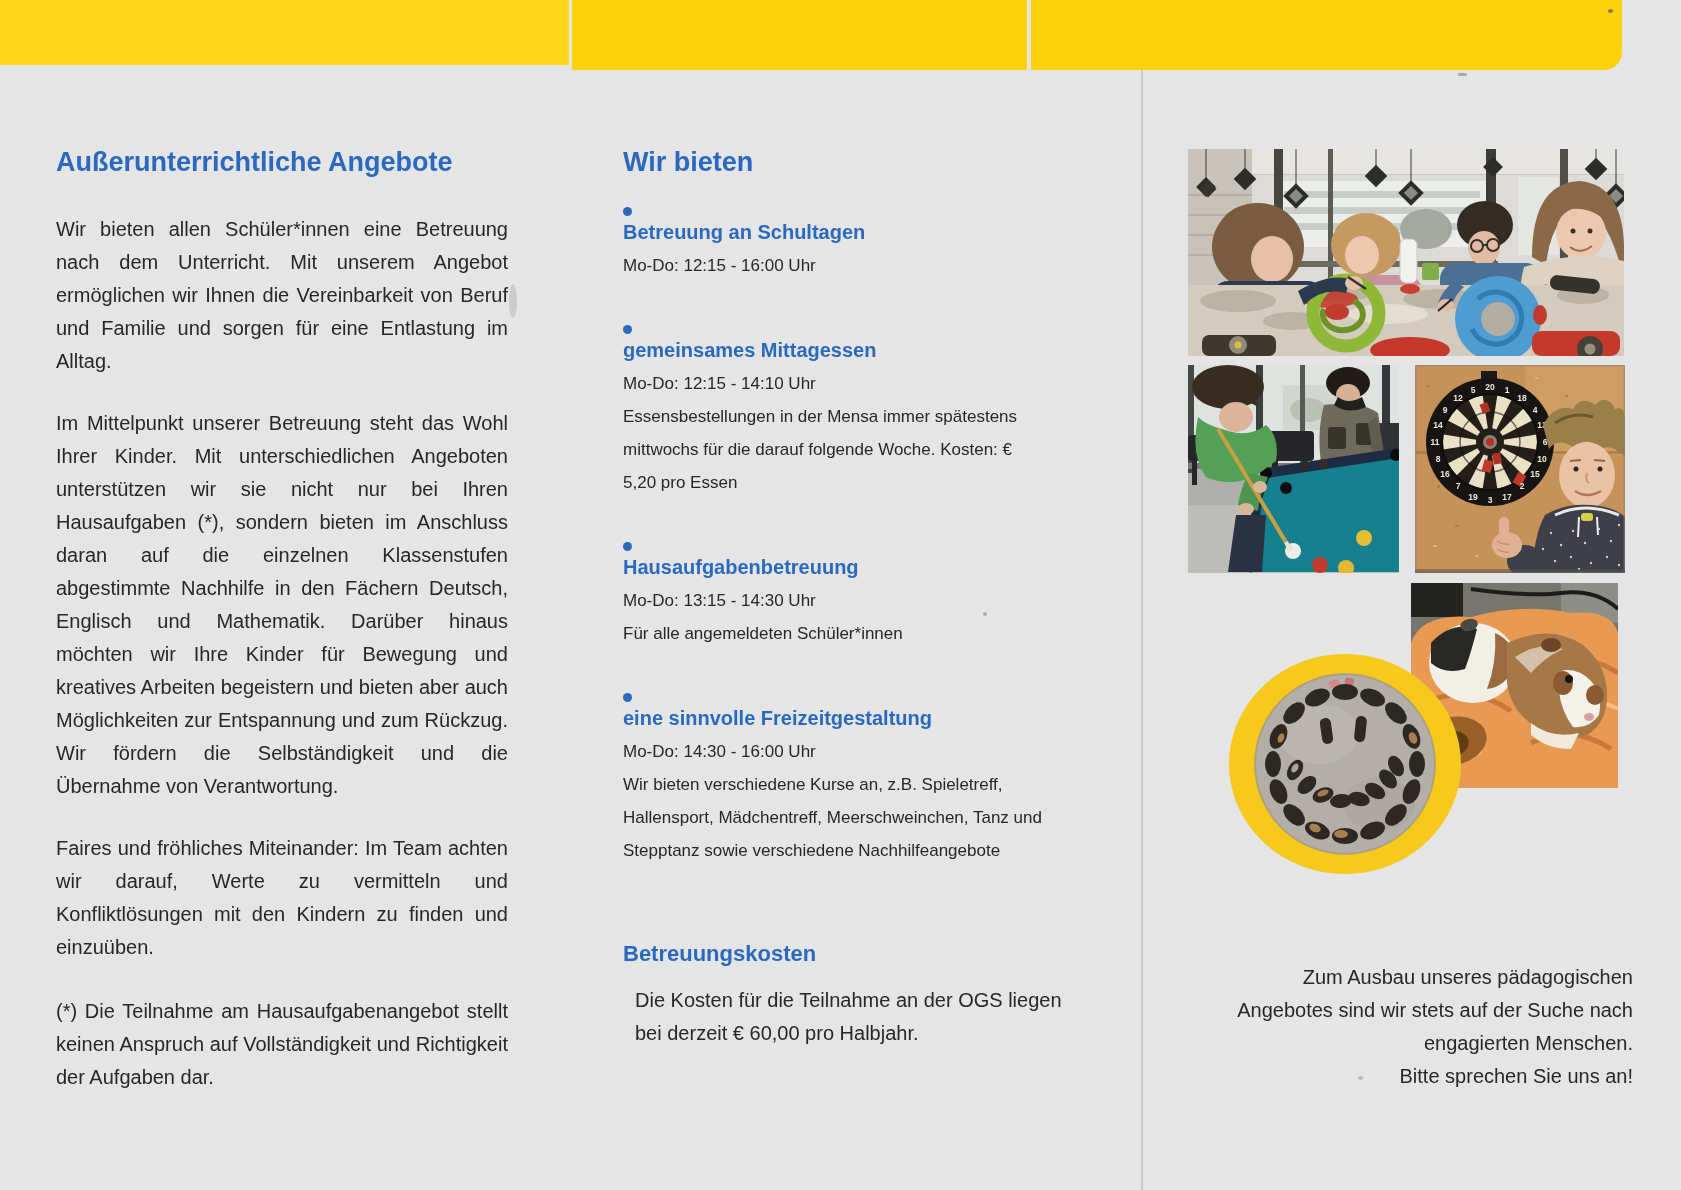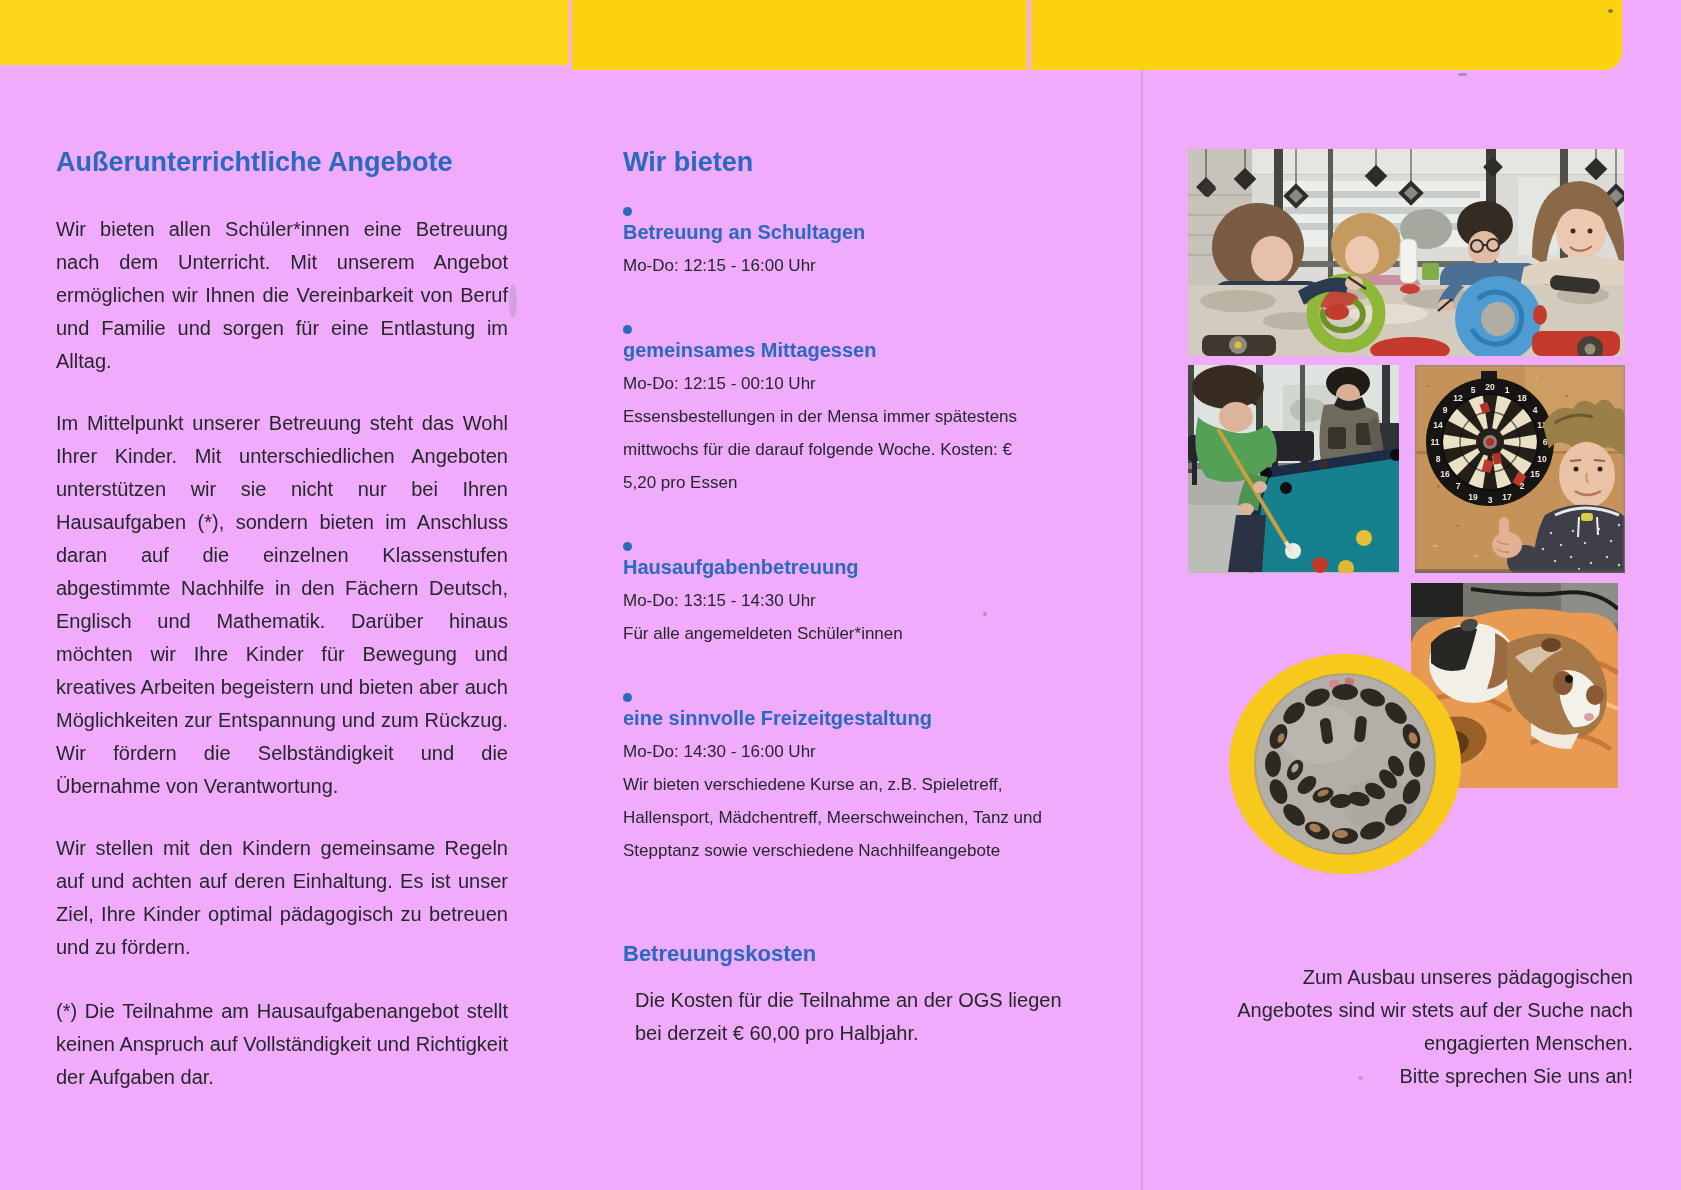--- a/index.html
+++ b/index.html
@@ -1,17 +1,17 @@
 <!DOCTYPE html>
 <html style="--banner-yellow: #fcd20e; --banner-yellow-light: #fed71a; --heading-blue: #2a6abe; --body-text: #26272a;"><head>
 <meta charset="utf-8">
 <style>
   html,body{margin:0;padding:0;background:#ffffff;}
   .page{
-    position:relative;width:1681px;height:1190px;background:#f0abfc;overflow:hidden;
+    position:relative;width:1681px;height:1190px;background:#e5e5e5;overflow:hidden;
     font-family:"Liberation Sans",sans-serif;color:var(--body-text,#26272a);
   }
   
   .banner-seg{position:absolute;top:0;background:var(--banner-yellow,#fcd20e);}
   .seg-left{left:0;width:569px;height:65px;background:var(--banner-yellow-light,#fed71a);}
   .seg-mid{left:572px;width:455px;height:70px;}
   .seg-right{left:1031px;width:591px;height:70px;border-radius:0 0 18px 0;}
   .fold-line{position:absolute;left:1141px;top:70px;width:2px;height:1120px;background:rgba(150,150,148,.32);}
   
   h1.sec{font-size:27px;line-height:33px;font-weight:bold;color:var(--heading-blue,#2a6abe);margin:0 0 34px 0;}
@@ -51,41 +51,41 @@
     <div class="banner-seg seg-left"></div>
     <div class="banner-seg seg-mid"></div>
     <div class="banner-seg seg-right"></div>
   </div>
   <div class="fold-line"></div>
 
   <section class="col-left">
     <h1 class="sec">Außerunterrichtliche Angebote</h1>
     <p class="para">Wir bieten allen Schüler*innen eine Betreuung nach dem Unterricht. Mit unserem Angebot ermöglichen wir Ihnen die Vereinbarkeit von Beruf und Familie und sorgen für eine Entlastung im Alltag.</p>
     <p class="para">Im Mittelpunkt unserer Betreuung steht das Wohl Ihrer Kinder. Mit unterschiedlichen Angeboten unterstützen wir sie nicht nur bei Ihren Hausaufgaben (*), sondern bieten im Anschluss daran auf die einzelnen Klassenstufen abgestimmte Nachhilfe in den Fächern Deutsch, Englisch und Mathematik. Darüber hinaus möchten wir Ihre Kinder für Bewegung und kreatives Arbeiten begeistern und bieten aber auch Möglichkeiten zur Entspannung und zum Rückzug. Wir fördern die Selbständigkeit und die Übernahme von Verantwortung.</p>
-    <p class="para">Wir stellen mit den Kindern gemeinsame Regeln auf und achten auf deren Einhaltung. Es ist unser Ziel, Ihre Kinder optimal pädagogisch zu betreuen und zu fördern.</p>
+    <p class="para tight">Faires und fröhliches Miteinander: Im Team achten wir darauf, Werte zu vermitteln und Konfliktlösungen mit den Kindern zu finden und einzuüben.</p>
     <p class="para" style="margin-top:31px">(*) Die Teilnahme am Hausaufgabenangebot stellt keinen Anspruch auf Vollständigkeit und Richtigkeit der Aufgaben dar.</p>
   </section>
 
   <section class="col-mid">
     <h1 class="sec">Wir bieten</h1>
 
     <div class="bullet">
       <span class="dot"></span>
       <div>
         <div class="b-title">Betreuung an Schultagen</div>
         <div class="b-time">Mo-Do: 12:15 - 16:00 Uhr</div>
 
       </div>
     </div>
 
     <div class="bullet">
       <span class="dot"></span>
       <div>
         <div class="b-title">gemeinsames Mittagessen</div>
-        <div class="b-time">Mo-Do: 12:15 - 00:10 Uhr</div>
+        <div class="b-time">Mo-Do: 12:15 - 14:10 Uhr</div>
         <div class="b-text">Essensbestellungen in der Mensa immer spätestens mittwochs für die darauf folgende Woche. Kosten: € 5,20 pro Essen</div>
       </div>
     </div>
 
     <div class="bullet">
       <span class="dot"></span>
       <div>
         <div class="b-title">Hausaufgabenbetreuung</div>
         <div class="b-time">Mo-Do: 13:15 - 14:30 Uhr</div>
         <div class="b-text">Für alle angemeldeten Schüler*innen</div>

